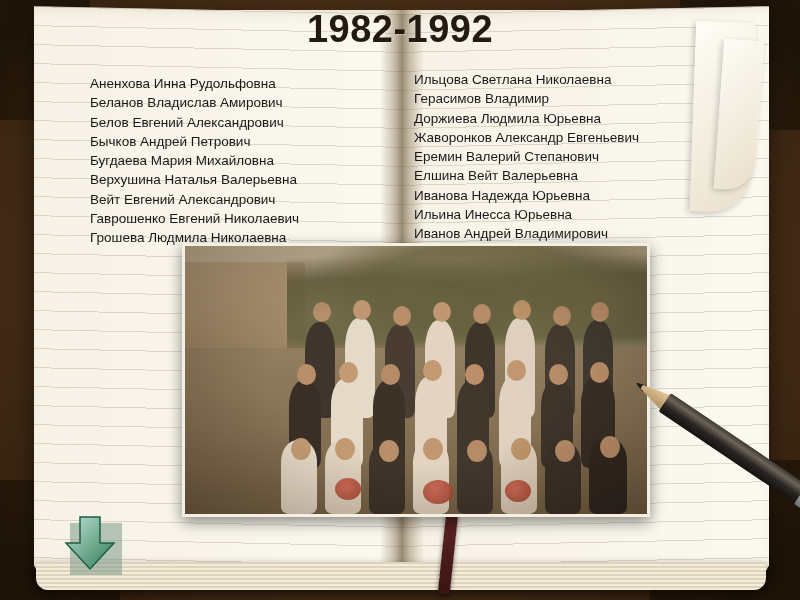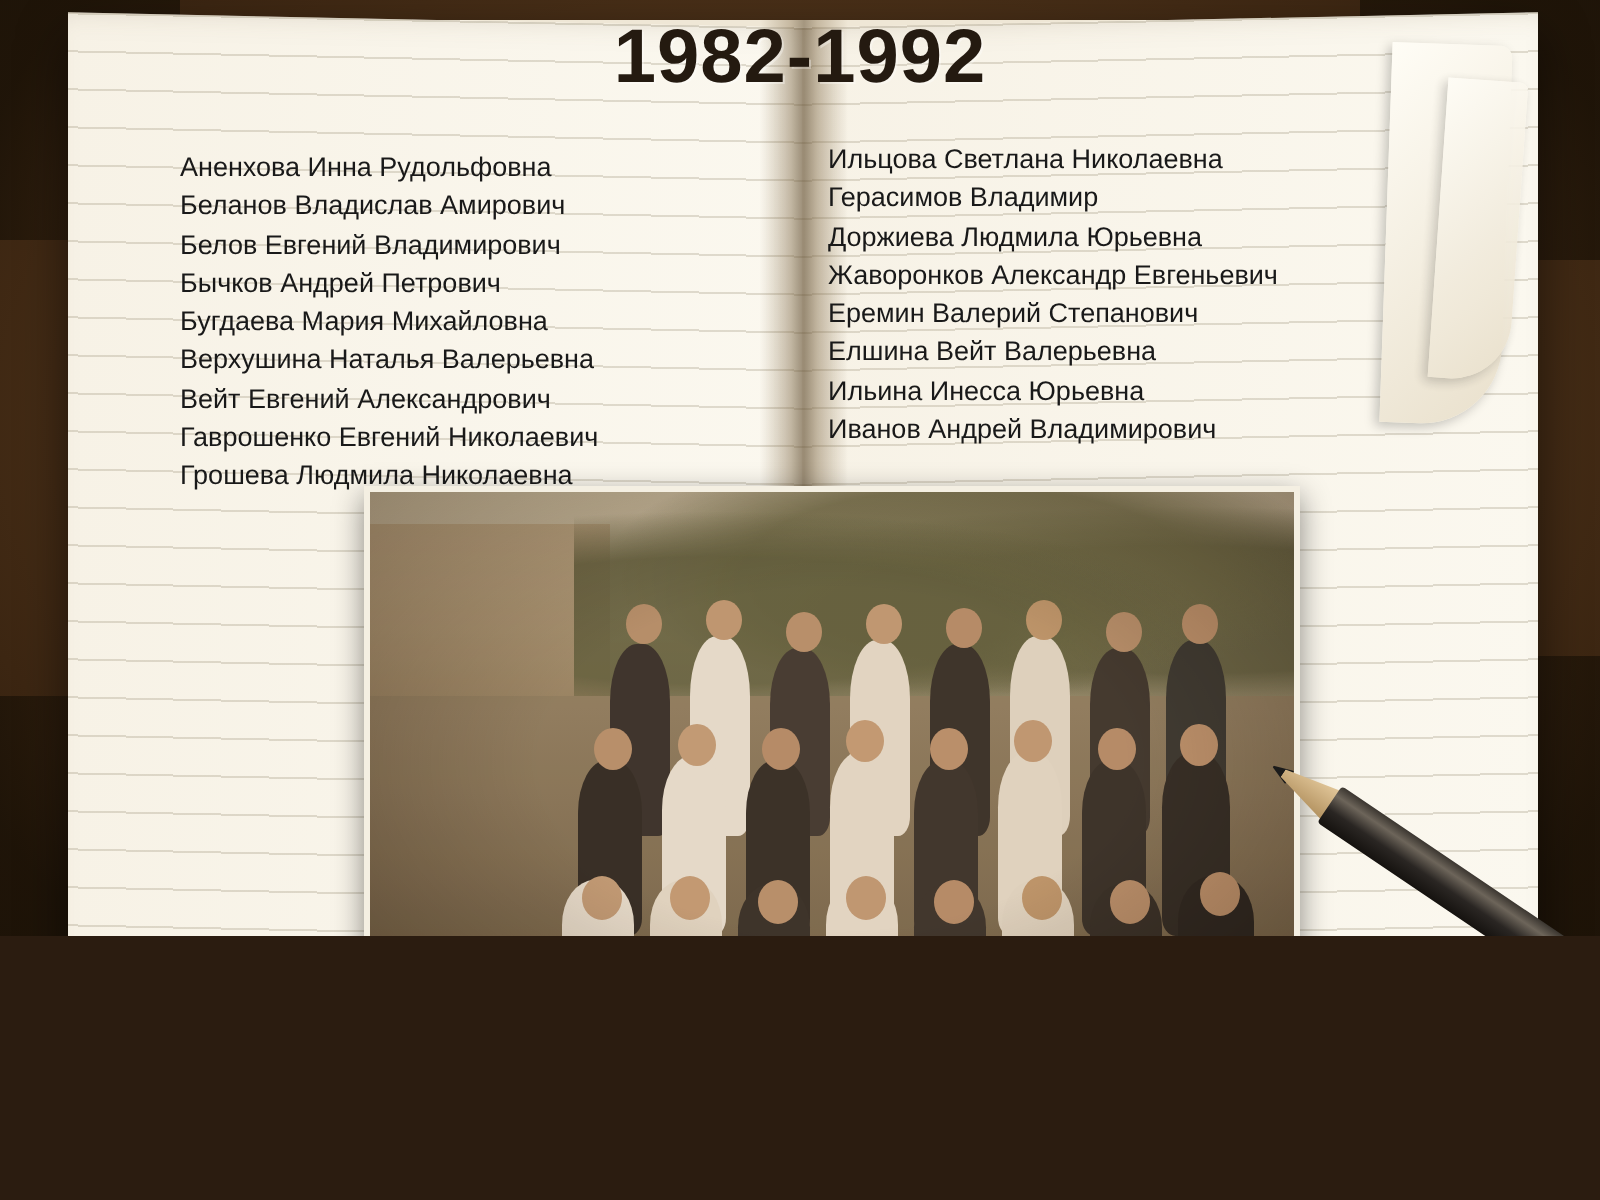--- a/index.html
+++ b/index.html
@@ -11,21 +11,21 @@
     height: 600px;
     overflow: hidden;
     font-family: "Liberation Sans", sans-serif;
     background: #2b1c10;
   }
 
   
   #slide {
     position: relative;
     width: 800px;
-    height: 468px;
+    height: 600px;
     overflow: hidden;
     background:
       radial-gradient(ellipse at 50% 45%, #6b4b2a 0%, #4a3018 55%, #2e1c0c 100%);
   }
 
   
   .corner {
     position: absolute;
     background: #1f1409;
     opacity: 0.85;
@@ -287,36 +287,37 @@
     </div>
     <div class="page-edges"></div>
     <div class="ribbon"></div>
   </div>
 
   <div id="title">1982-1992</div>
 
   <div class="names" id="names-left">
     <div>Аненхова Инна Рудольфовна</div>
     <div>Беланов Владислав Амирович</div>
-    <div>Белов Евгений Владимирович</div>
+    <div>Белов Евгений Александрович</div>
     <div>Бычков Андрей Петрович</div>
     <div>Бугдаева Мария Михайловна</div>
     <div>Верхушина Наталья Валерьевна</div>
     <div>Вейт Евгений Александрович</div>
     <div>Гаврошенко Евгений Николаевич</div>
     <div>Грошева Людмила Николаевна</div>
   </div>
 
   <div class="names" id="names-right">
     <div>Ильцова Светлана Николаевна</div>
     <div>Герасимов Владимир</div>
     <div>Доржиева Людмила Юрьевна</div>
     <div>Жаворонков Александр Евгеньевич</div>
     <div>Еремин Валерий Степанович</div>
     <div>Елшина Вейт Валерьевна</div>
+    <div>Иванова Надежда Юрьевна</div>
     <div>Ильина Инесса Юрьевна</div>
     <div>Иванов Андрей Владимирович</div>
   </div>
 
   <div id="photo">
     <div class="sky"></div>
     <div class="bldg"></div>
     <div class="trees"></div>
     <div class="ground"></div>
 

